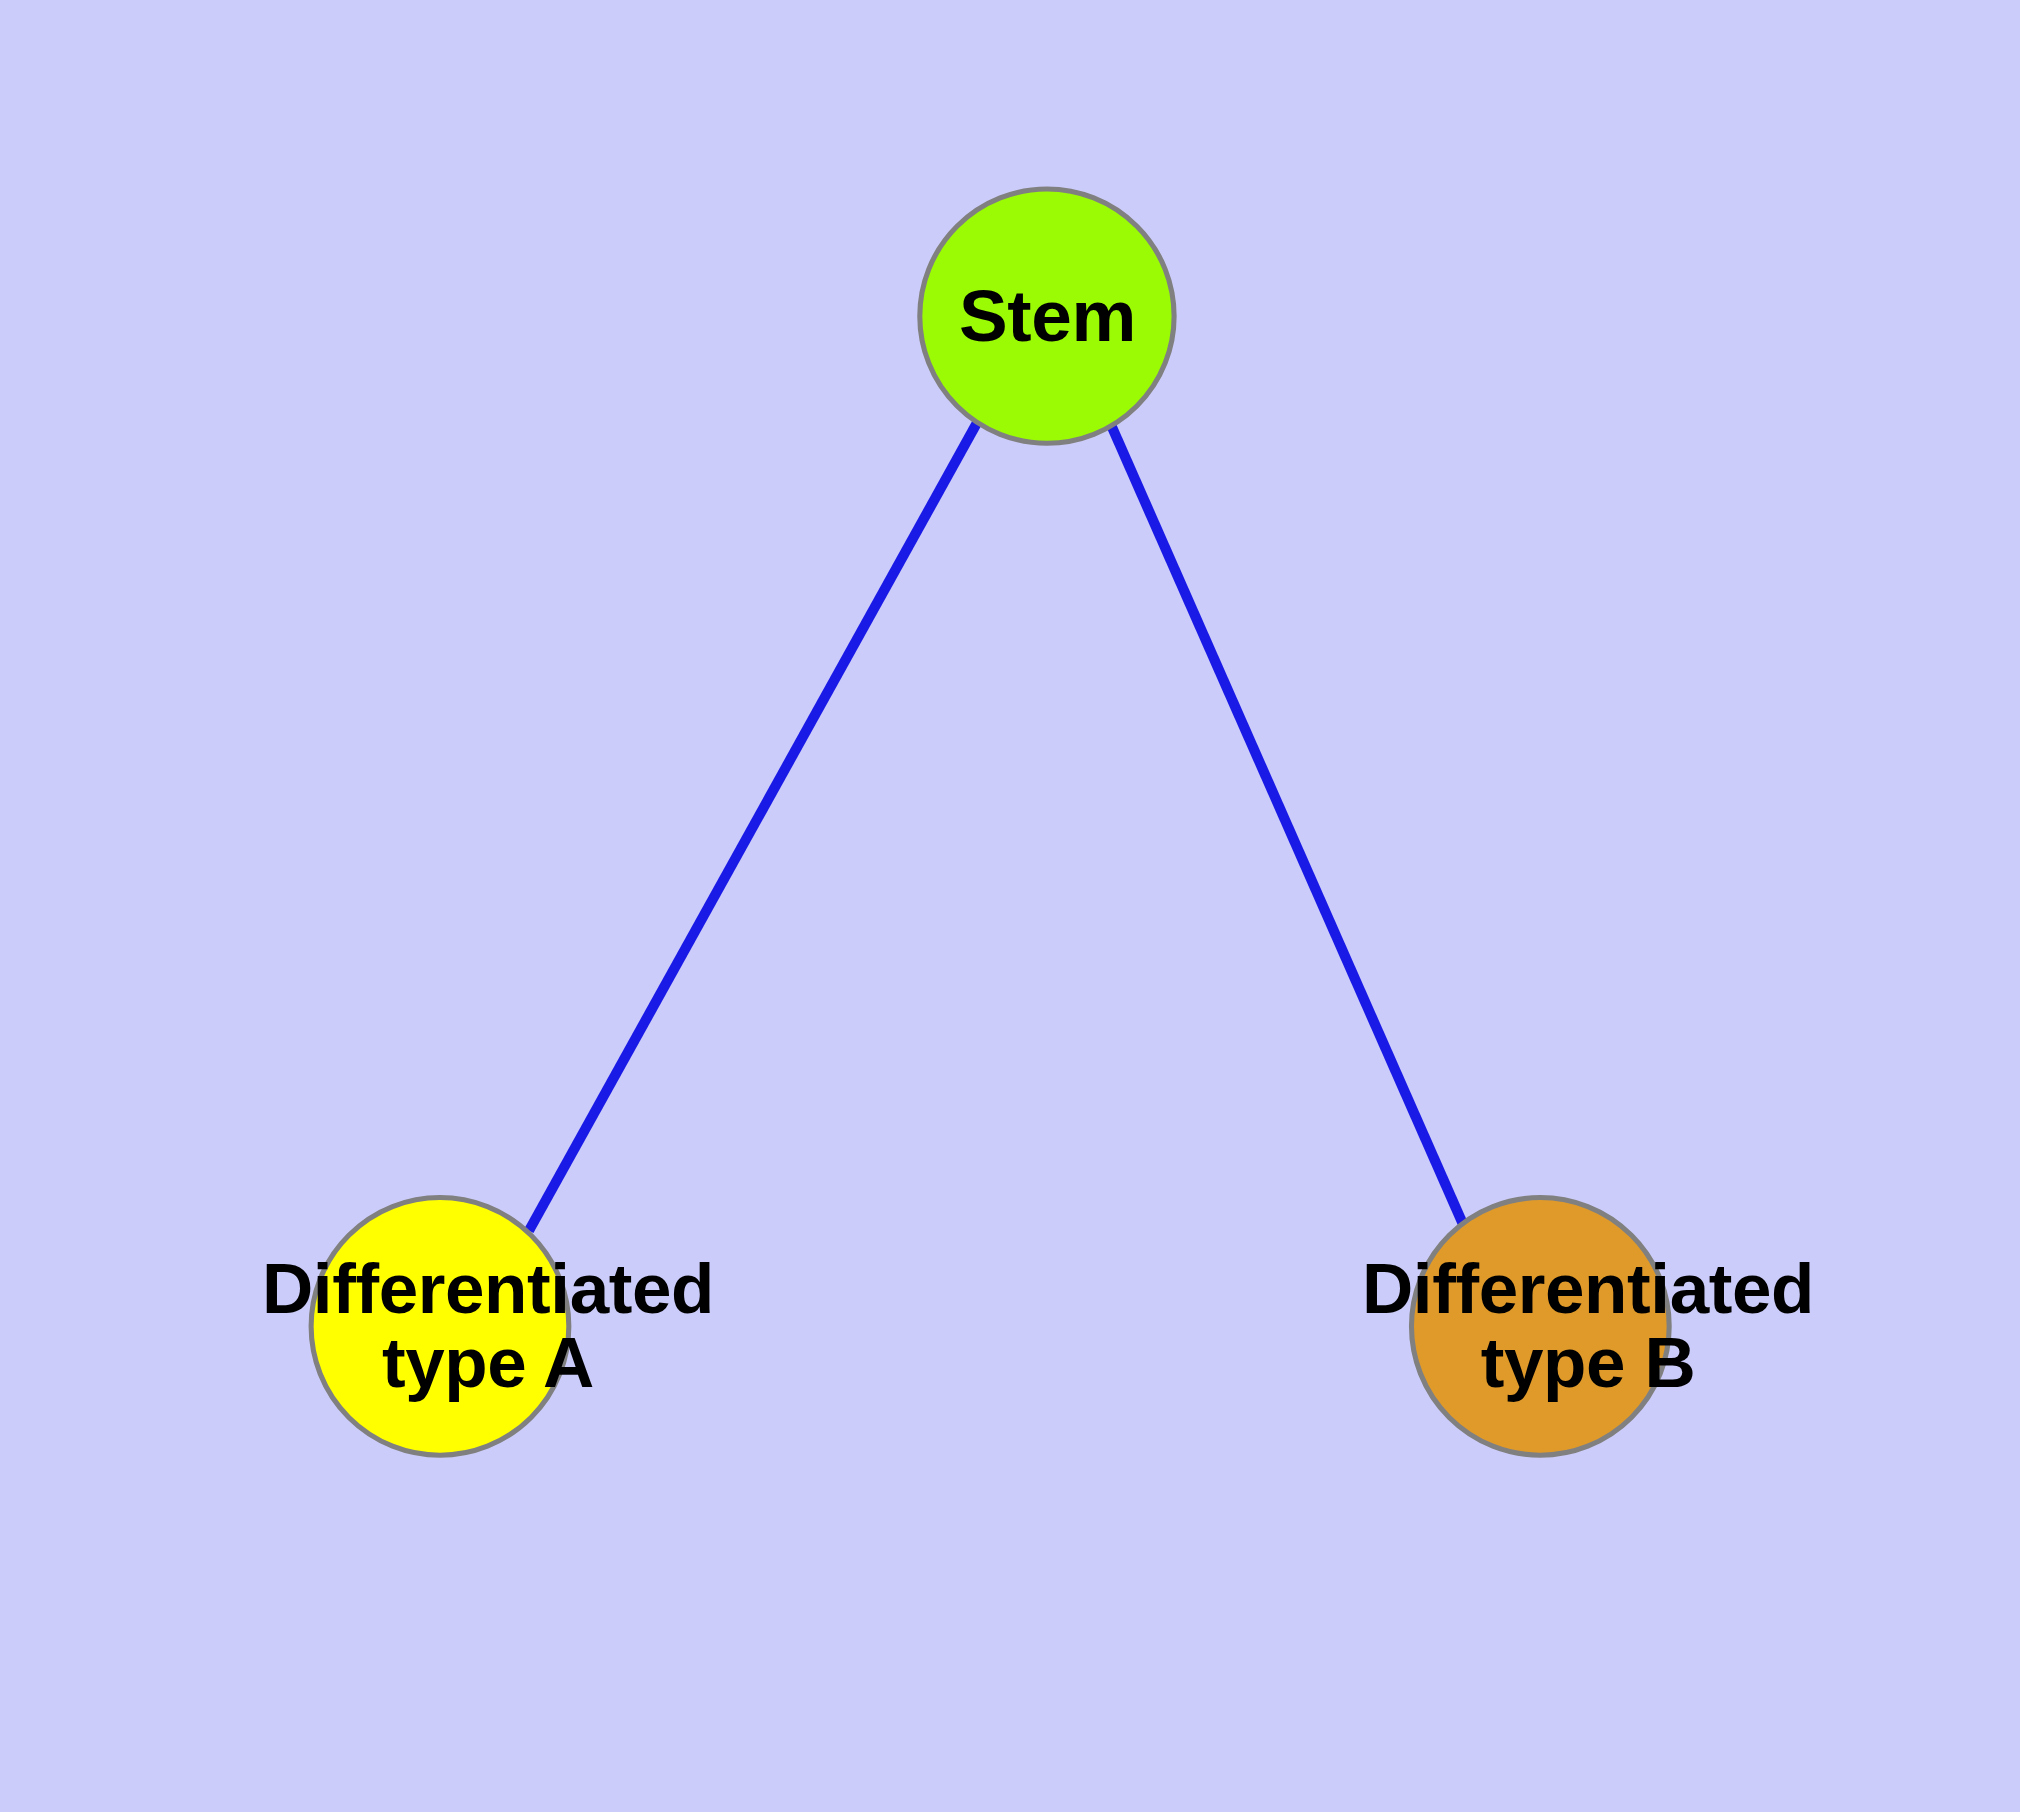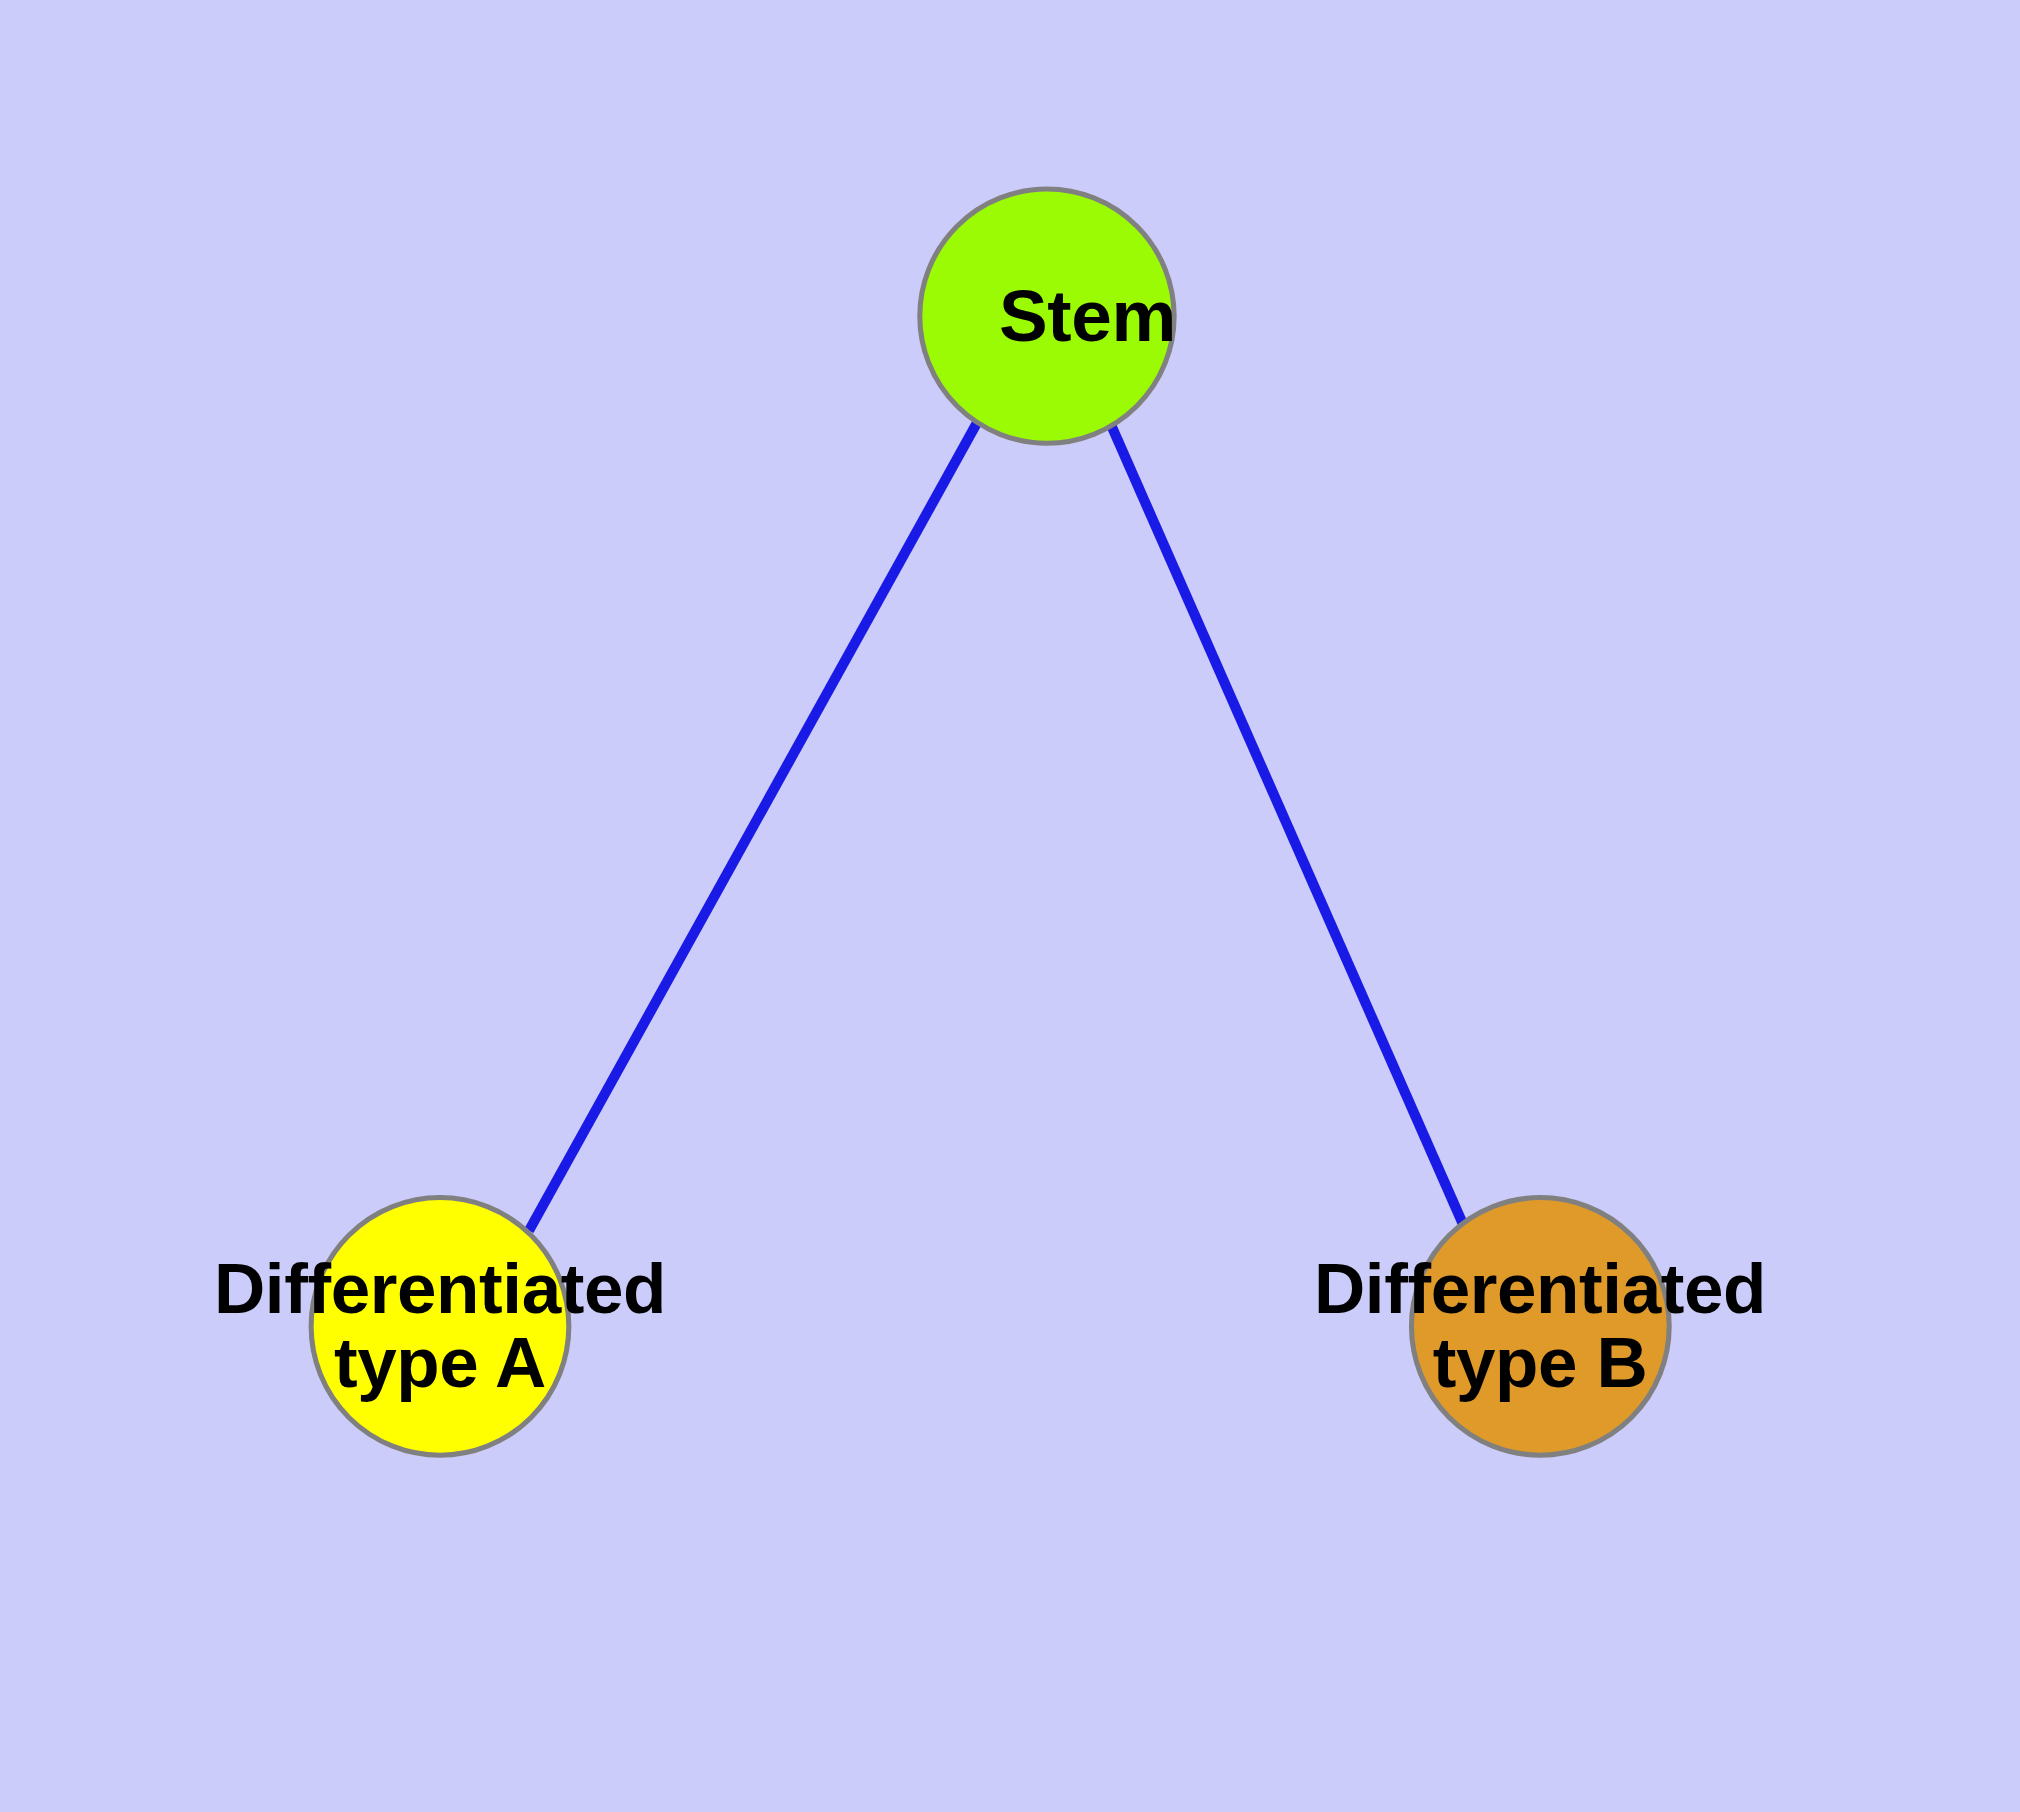--- a/index.html
+++ b/index.html
@@ -30,24 +30,24 @@
     text-align: center;
     font-weight: bold;
     color: #000000;
     line-height: 1.04;
     white-space: pre;
     pointer-events: none;
     letter-spacing: -0.4px;
   }
   .node-label.stem {
     font-size: 73px;
-    margin-left: 40px;
   }
   .node-label.leaf {
     font-size: 71px;
+    margin-left: 48px;
   }
 </style>
 </head>
 <body>
 
 <div id="canvas" style="width: 2021px; height: 1812px;">
 
   <div id="bg-rect" style="background: rgb(204, 204, 250);"></div>
 
   <svg id="graph-svg" viewBox="0 0 2384 2138" preserveAspectRatio="none" aria-hidden="true" style="width: 2021px; height: 1812px;">

